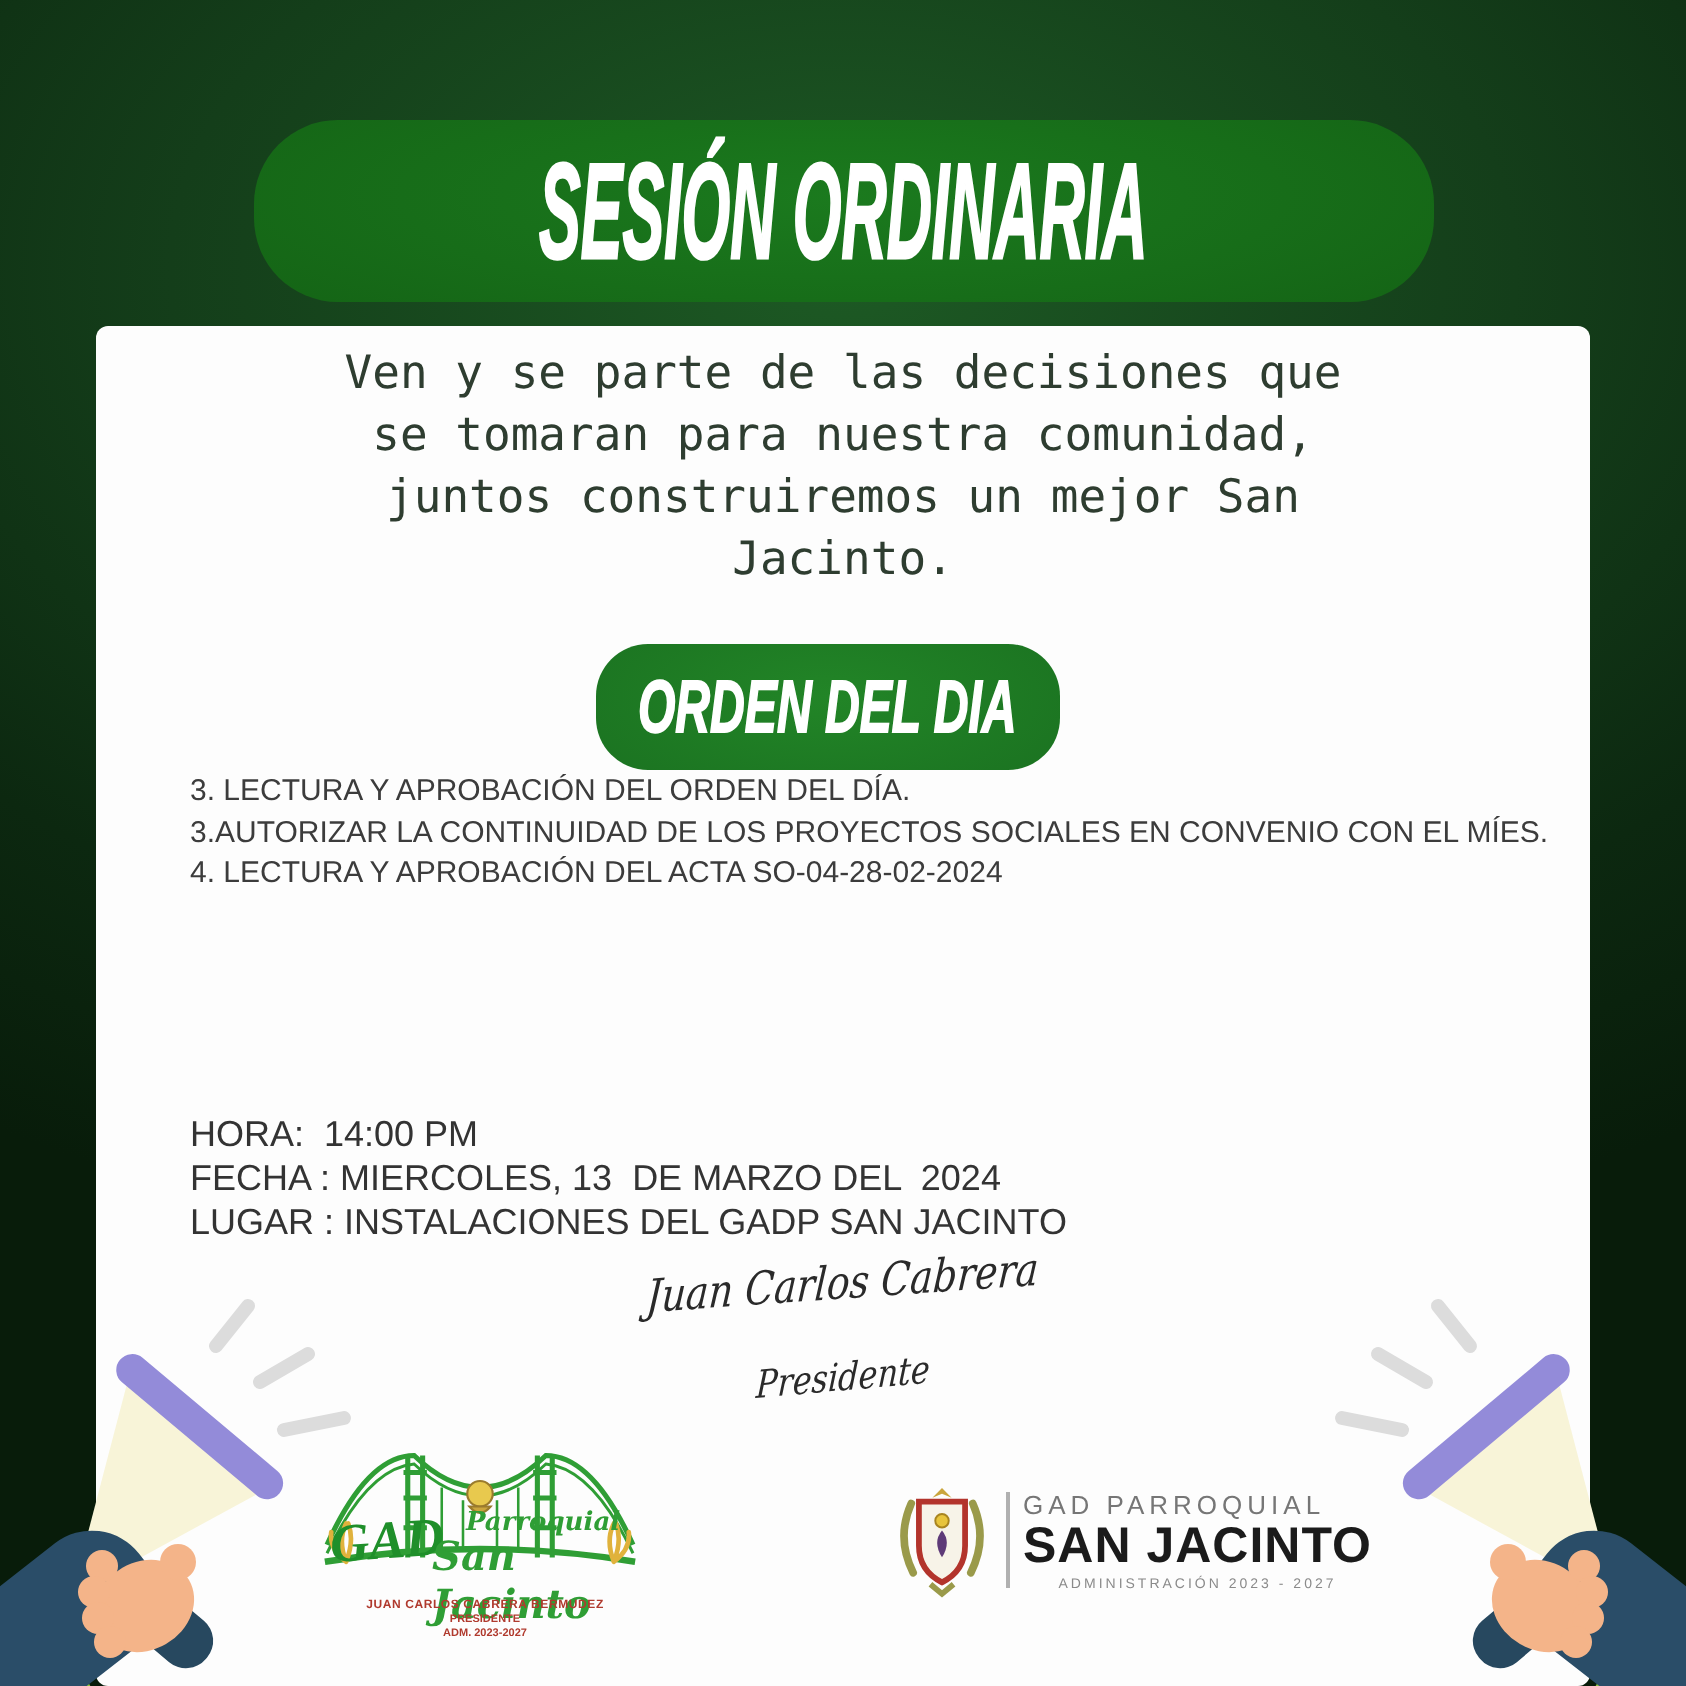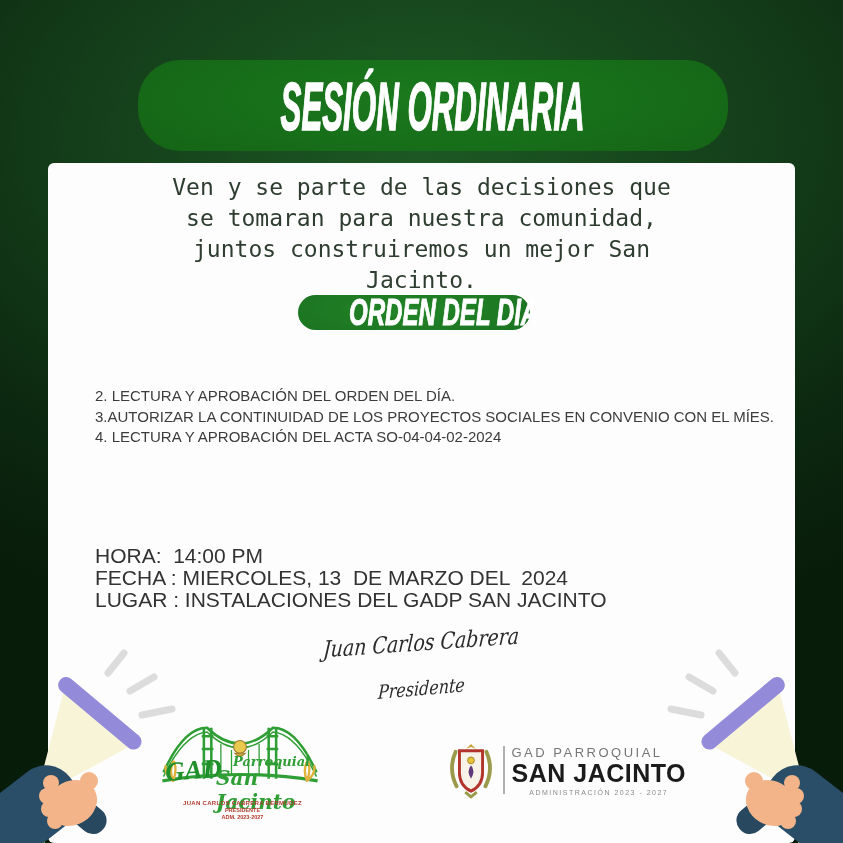--- a/index.html
+++ b/index.html
@@ -6,21 +6,21 @@
   body { background:#111; font-family:"Liberation Sans", sans-serif; }
 
   .poster{
     position:relative; width:843px; height:843px; overflow:hidden;
     background:
       radial-gradient(95% 60% at 50% 16%, #1d5a24 0%, #143e1a 42%, #0c2810 74%, #081c0a 100%);
   }
 
   
   .banner{
-    position:absolute; left:138px; top:60px; width:590px; height:91px;
+    position:absolute; left:127px; top:60px; width:590px; height:91px;
     border-radius:42px; z-index:2;
     background: radial-gradient(85% 130% at 50% 42%, #1b7a1e 0%, #146315 78%, #115811 100%);
     display:flex; align-items:center; justify-content:center;
   }
   .banner-title{
     color:#fff; font-style:italic; font-weight:700; font-size:68px;
     white-space:nowrap; transform:scaleX(0.46); letter-spacing:0px;
     -webkit-text-stroke:1.5px #fff;
   }
 
@@ -31,40 +31,40 @@
   }
 
   .intro{
     position:absolute; top:9px; left:50%; transform:translateX(-50%);
     width:515px; text-align:center;
     font-family:"DejaVu Sans Mono", monospace;
     font-size:23px; line-height:31px; color:#2e3d30;
   }
 
   .pill{
-    position:absolute; left:250px; top:132px; width:232px; height:35px;
+    position:absolute; left:250px; top:159px; width:232px; height:63px;
     border-radius:26px;
     background: radial-gradient(85% 130% at 50% 42%, #228527 0%, #1a7020 85%);
-    display:flex; align-items:center; justify-content:flex-start;
+    display:flex; align-items:center; justify-content:center;
   }
   .pill-title{
     color:#fff; font-style:italic; font-weight:700; font-size:37px;
     white-space:nowrap; transform:scaleX(0.65);
     -webkit-text-stroke:1px #fff;
   }
 
   .agenda{
     position:absolute; left:47px; top:223px; width:700px;
     font-size:15px; line-height:20.5px; color:#3c3c3c;
   }
   .agenda-item{ padding-left:21px; text-indent:-21px; white-space:pre-wrap; }
 
   .details{
-    position:absolute; left:47px; top:382px; width:680px;
-    font-size:21px; line-height:22px; color:#333;
+    position:absolute; left:47px; top:393px; width:680px;
+    font-size:18px; line-height:22px; color:#333;
   }
   .detail-line{ white-space:pre-wrap; }
 
   .signature{ position:absolute; left:0; top:468px; width:100%; text-align:center; }
   .sig-name{
     display:inline-block; font-family:"DejaVu Serif", serif; font-style:italic;
     font-size:19px; color:#2a2a2a; transform:rotate(-4deg) skewX(-8deg) scaleY(1.2);
   }
   .sig-role{
     margin-top:26px; font-family:"DejaVu Serif", serif; font-style:italic;
@@ -119,23 +119,23 @@
 
   <div class="card">
 
     <p class="intro">Ven y se parte de las decisiones que se tomaran para nuestra comunidad, juntos construiremos un mejor San Jacinto.</p>
 
     <div class="pill">
       <span class="pill-title">ORDEN DEL DIA</span>
     </div>
 
     <div class="agenda">
-      <div class="agenda-item">2. LECTURA Y APROBACIÓN DEL ORDEN DEL DÍA.</div>
+      <div class="agenda-item">3. LECTURA Y APROBACIÓN DEL ORDEN DEL DÍA.</div>
       <div class="agenda-item">3.AUTORIZAR LA CONTINUIDAD DE LOS PROYECTOS SOCIALES EN CONVENIO CON EL MÍES.</div>
-      <div class="agenda-item">4. LECTURA Y APROBACIÓN DEL ACTA SO-04-04-02-2024</div>
+      <div class="agenda-item">4. LECTURA Y APROBACIÓN DEL ACTA SO-04-28-02-2024</div>
     </div>
 
     <div class="details">
       <div class="detail-line">HORA:  14:00 PM</div>
       <div class="detail-line">FECHA : MIERCOLES, 13  DE MARZO DEL  2024</div>
       <div class="detail-line">LUGAR : INSTALACIONES DEL GADP SAN JACINTO</div>
     </div>
 
     <div class="signature">
       <div class="sig-name">Juan Carlos Cabrera</div>

